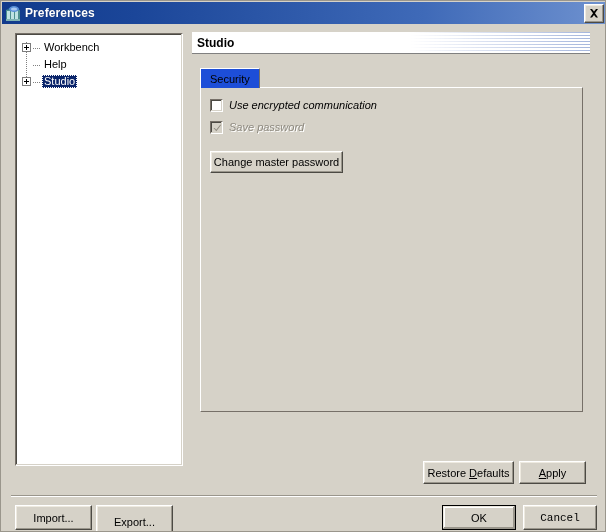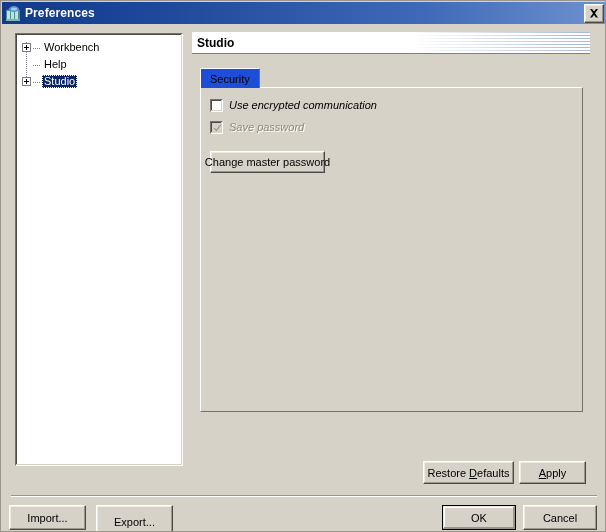--- a/index.html
+++ b/index.html
@@ -268,21 +268,21 @@
   .btn.default {
     border: 1px solid #000000;
     box-shadow: inset -1px -1px 0 #9a968c, inset 1px 1px 0 #eeeae0,
                 inset -2px -2px 0 #9a968c, inset 2px 2px 0 #ffffff;
   }
   .mn { text-decoration: underline; }
 
   #btn-change-master {
     position: absolute;
     left: 9px; top: 63px;
-    width: 115px; height: 22px;
+    width: 133px; height: 22px;
   }
 
   
   #btn-restore {
     position: absolute;
     left: 421px; top: 437px;
     width: 91px; height: 23px;
   }
   #btn-apply {
     position: absolute;
@@ -293,37 +293,37 @@
   
   #bottom-sep {
     position: absolute;
     left: 9px; top: 471px;
     width: 586px; height: 0;
     border-top: 1px solid #9a968c;
     border-bottom: 1px solid #ffffff;
   }
   #btn-import {
     position: absolute;
-    left: 7px; top: 481px;
+    left: 13px; top: 481px;
     width: 77px; height: 25px;
   }
   #btn-export {
     position: absolute;
     left: 94px; top: 481px;
     width: 77px; height: 34px;
   }
   #btn-ok {
     position: absolute;
     left: 440px; top: 481px;
     width: 74px; height: 25px;
   }
   #btn-cancel {
     position: absolute;
     left: 521px; top: 481px;
-    width: 74px; height: 25px;
+    width: 74px; height: 25px; font-family: Liberation Mono, monospace;
   }
 </style>
 </head>
 <body>
 
 <div id="window">
 
   <div id="titlebar">
     <span id="title-icon">
       <svg width="16" height="16" viewBox="0 0 16 16">

